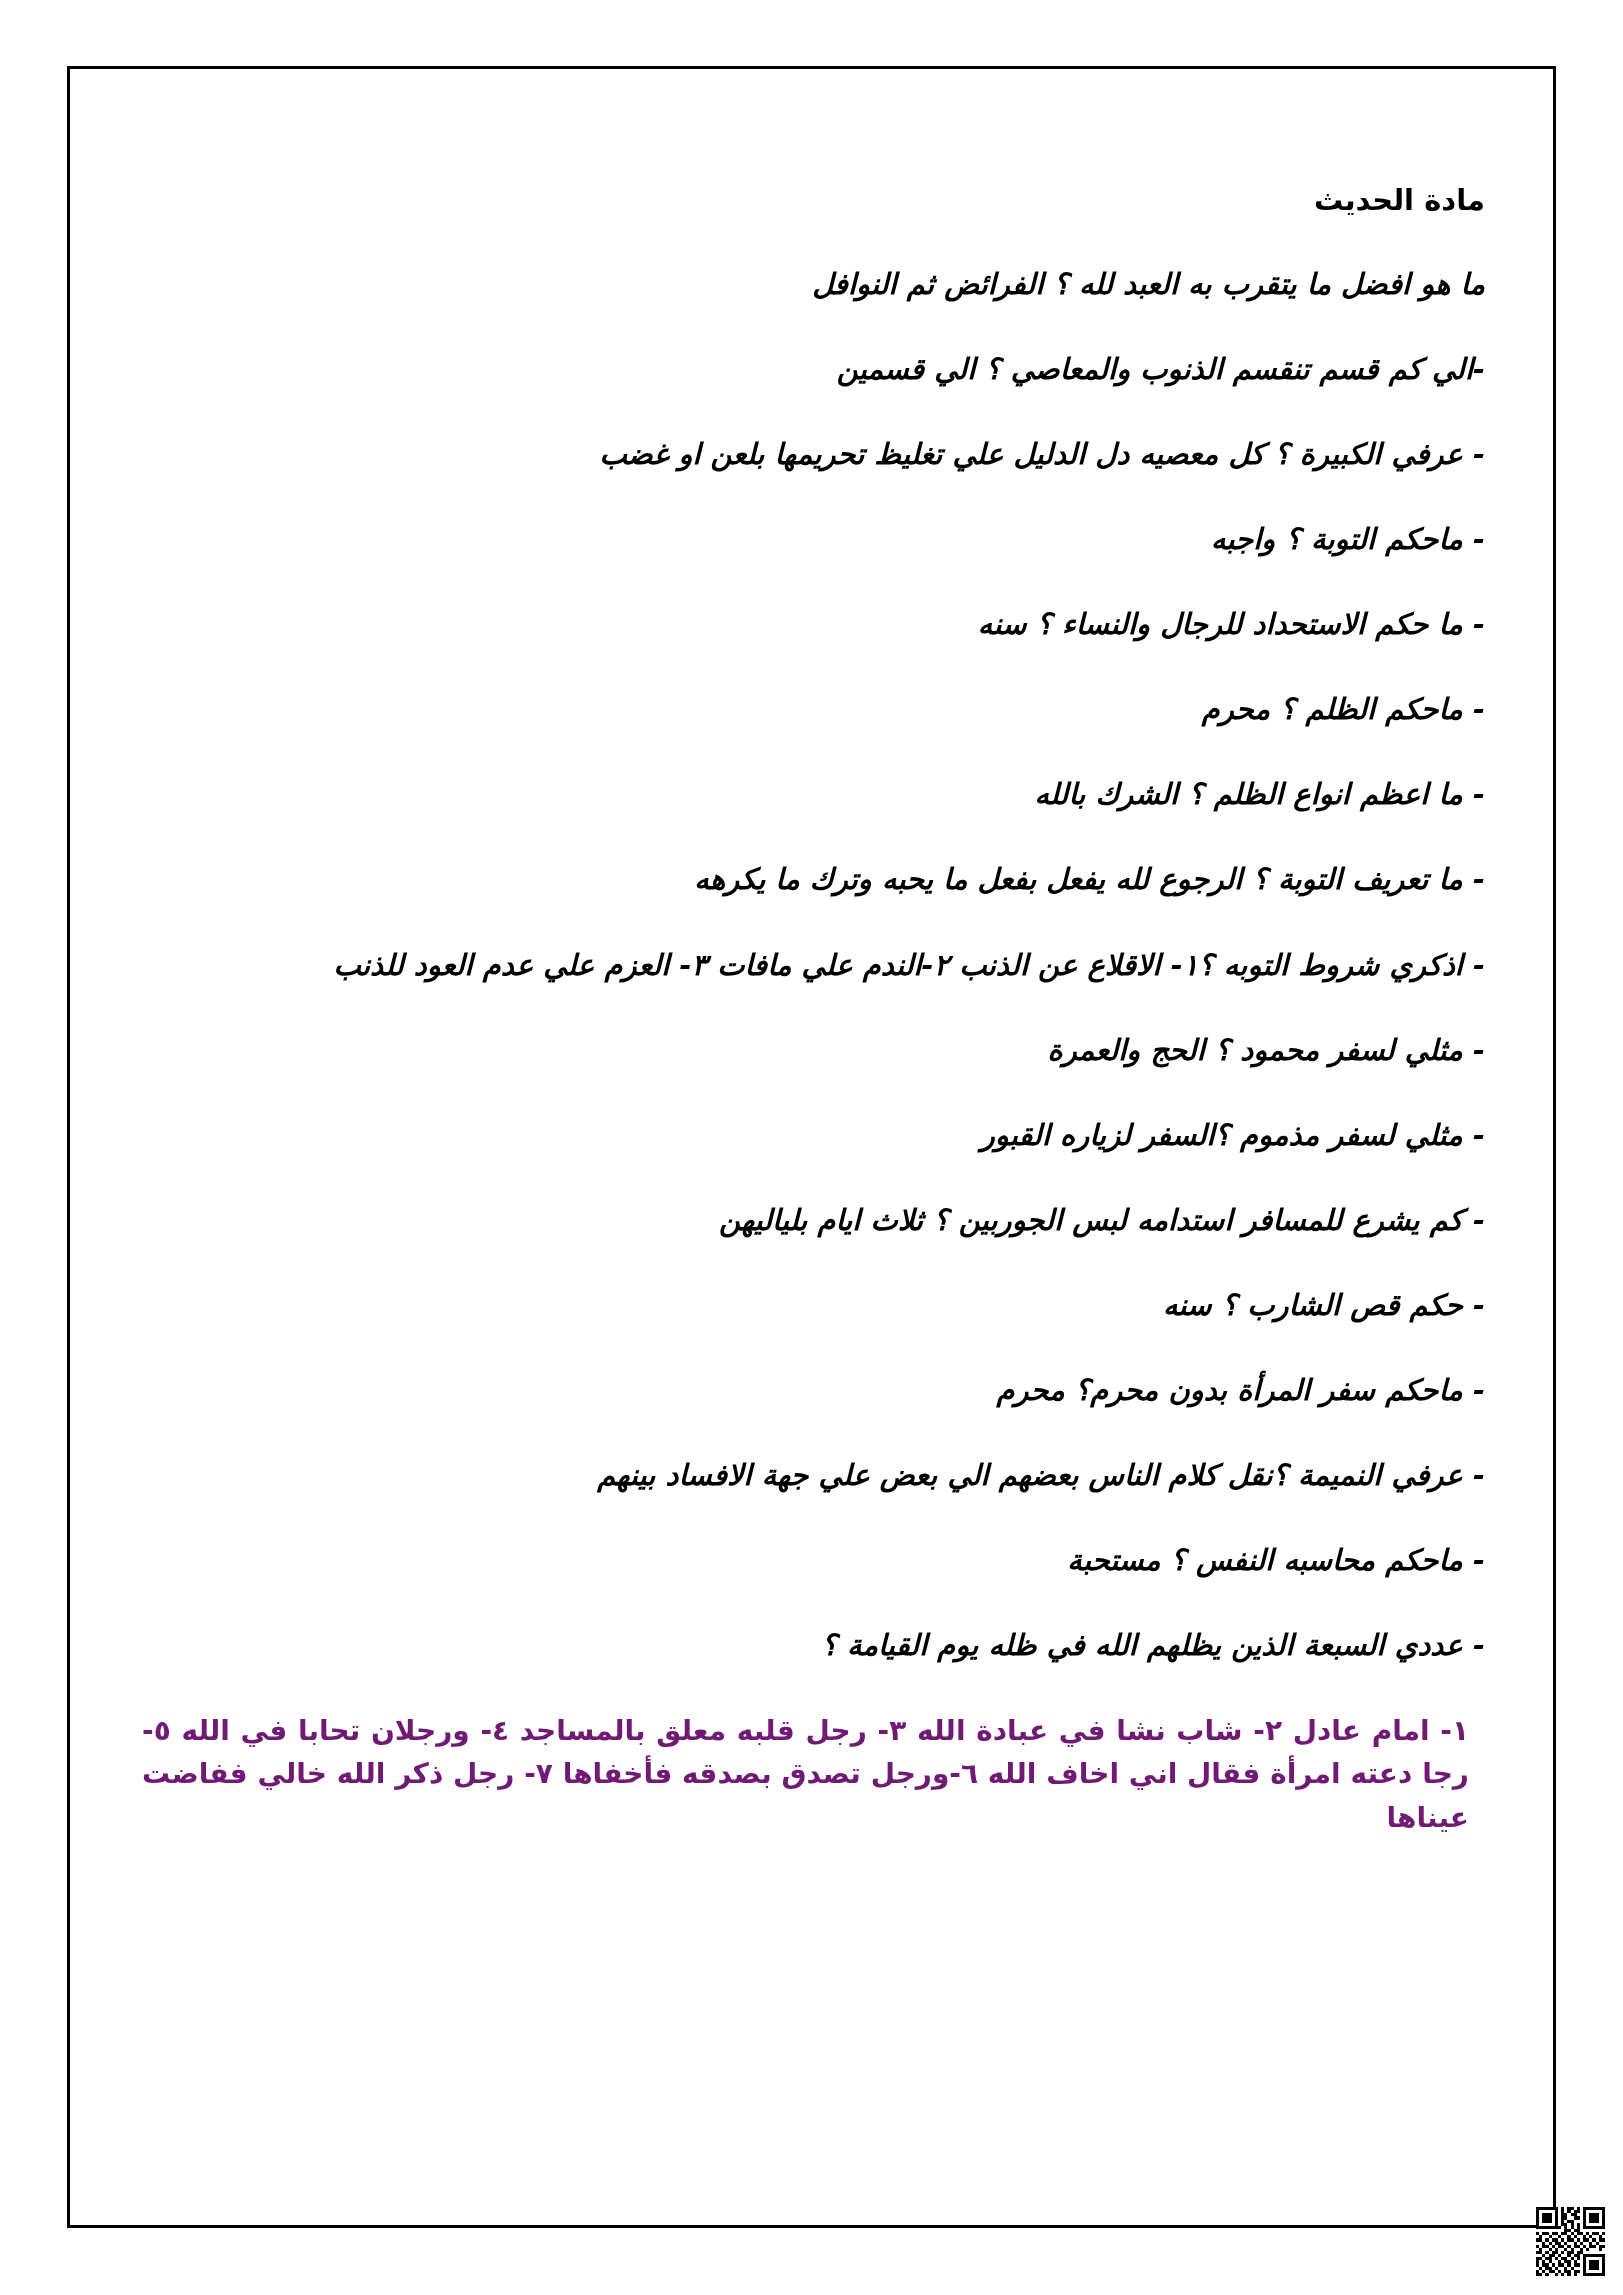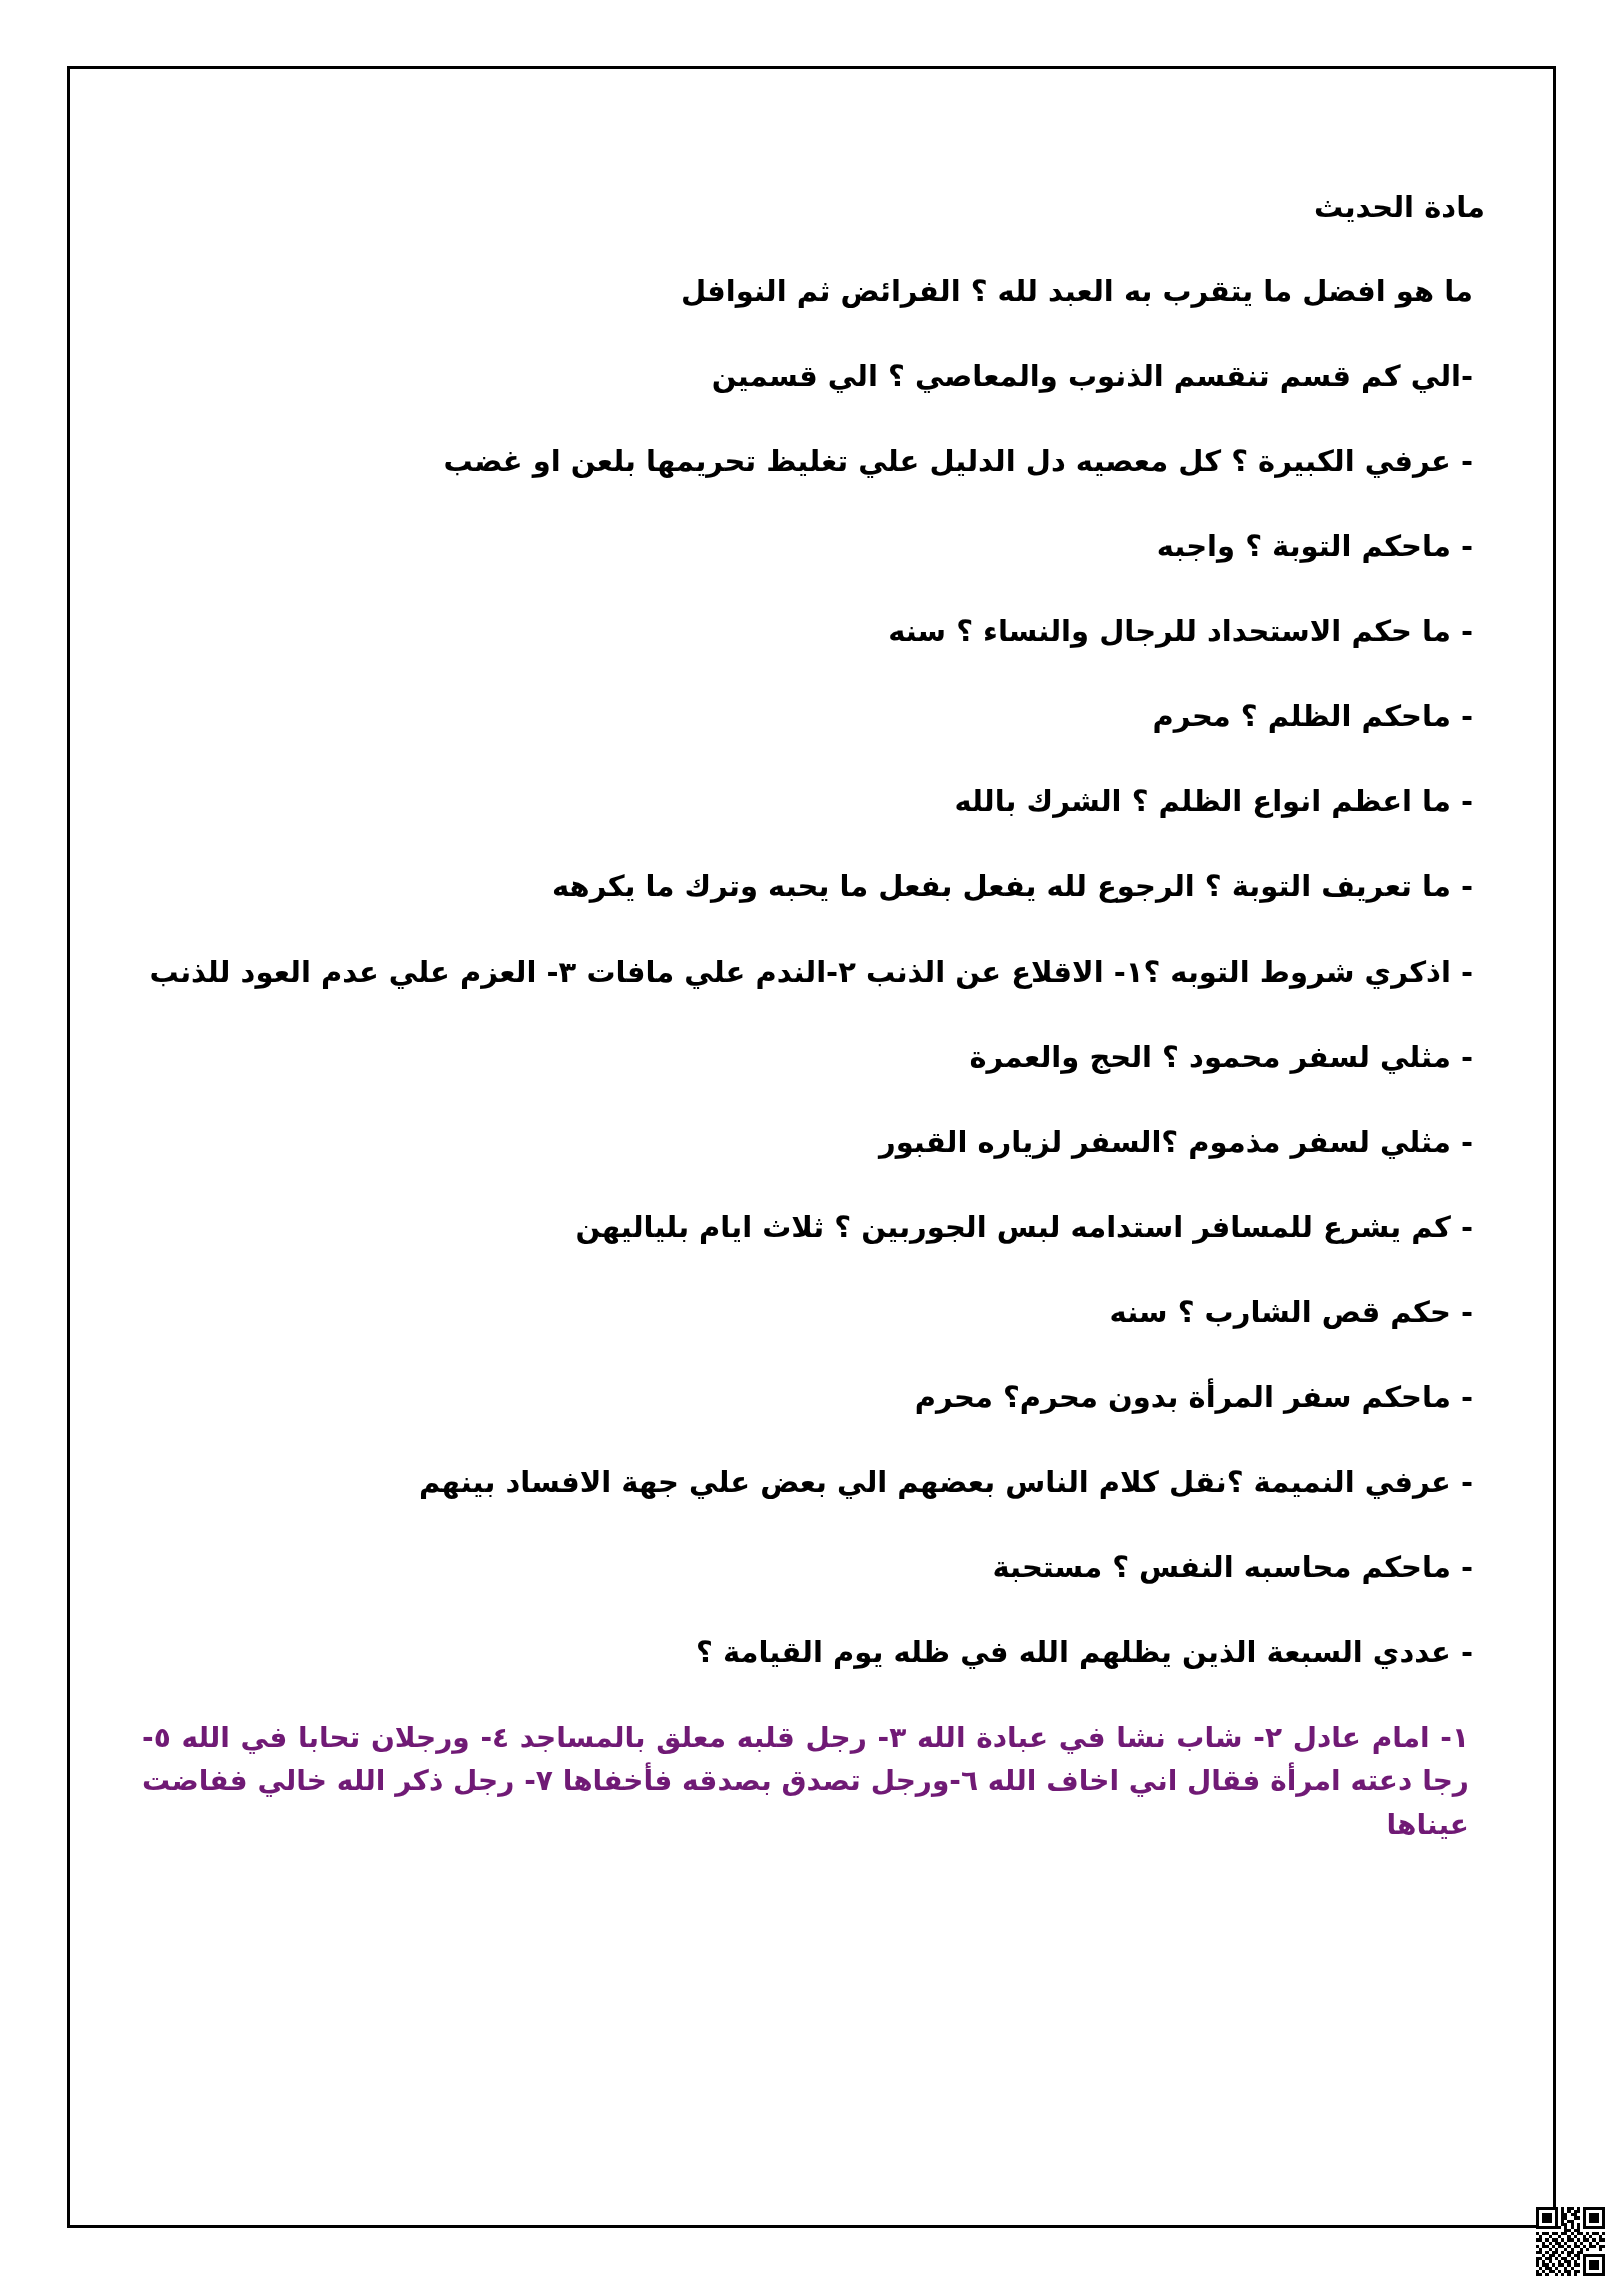--- a/index.html
+++ b/index.html
@@ -26,42 +26,43 @@
     width: 1489px;
     height: 2162px;
     border: 3.3px solid #000000;
     box-sizing: border-box;
     pointer-events: none;
   }
 
   .content {
     position: absolute;
     left: 67px;
-    top: 64px;
+    top: 57px;
     width: 1549px;
     height: 2162px;
     box-sizing: border-box;
     padding: 124px 131px 39px 59px;
     direction: rtl;
     text-align: right;
   }
 
   .doc-title {
     font-size: 29px;
     font-weight: bold;
     color: #000000;
     line-height: 1.35;
     margin: 0 0 43px 0;
     text-align: right;
   }
 
   .qa-list {
-    margin: 12px;
+    margin: 0;
     padding: 0;
     list-style: none;
+    font-style: italic;
   }
 
   .qa-item {
     font-size: 29px;
     font-weight: bold;
     color: #000000;
     line-height: 1.45;
     margin: 0 0 43px 0;
     text-align: right;
   }

